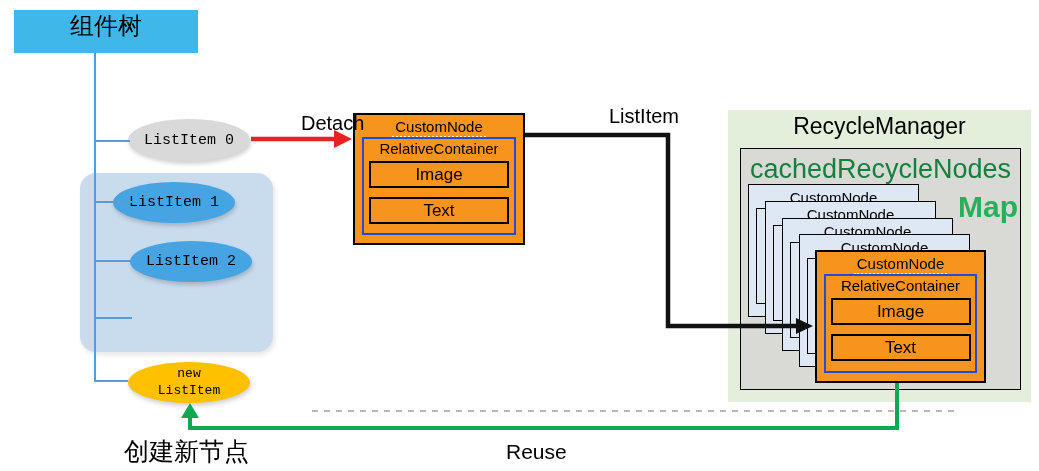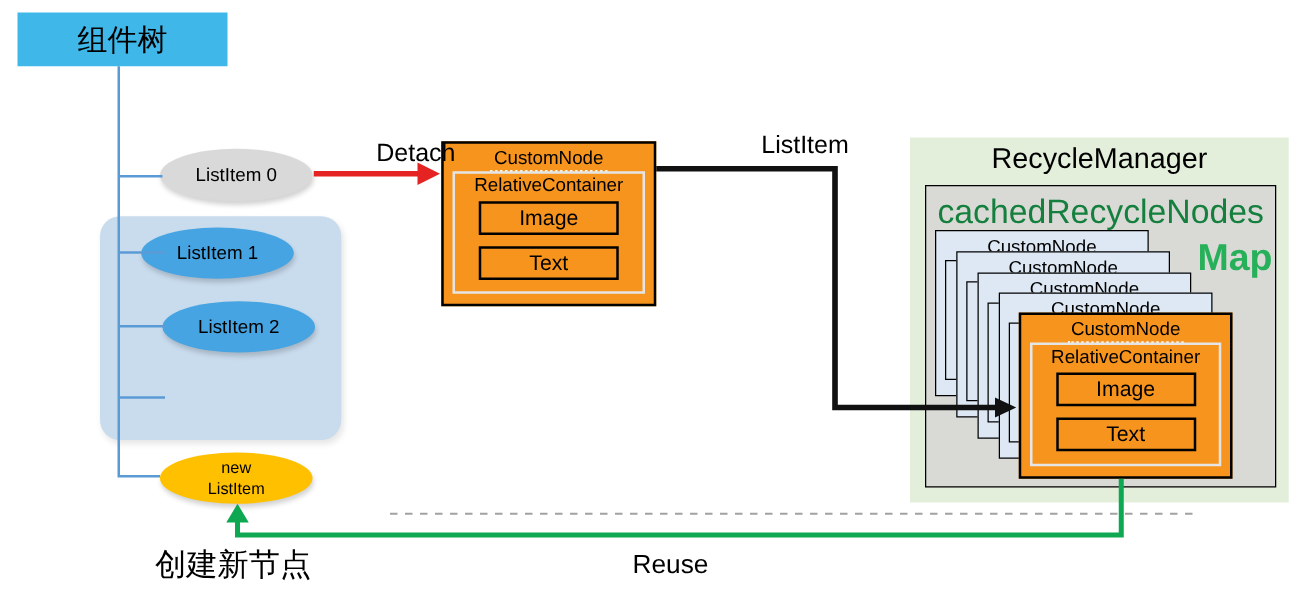--- a/index.html
+++ b/index.html
@@ -1,50 +1,50 @@
 <!DOCTYPE html>
 <html><head>
 <meta charset="utf-8">
 <style>
   * { margin:0; padding:0; box-sizing:border-box; }
   body { background:#fff; font-family:"Liberation Sans","DejaVu Sans",sans-serif; color:#000; }
   .stage { position:relative; width:1039px; height:471px; background:#fff; overflow:hidden; }
 
   
-  .hdr-box { position:absolute; left:14px; top:10px; width:168px; height:43px;
-    background:#3fb8e9; display:flex; align-items:center; justify-content:center;
+  .hdr-box { position:absolute; left:14px; top:10px; width:184px; height:43px;
+    background:#3fb8e9; display:flex; align-items:flex-start; justify-content:center;
     font-size:24px; }
   .free-label { position:absolute; font-size:24px; white-space:nowrap; }
   .lbl-remove { left:125px; top:79px; }
   .lbl-create { left:124px; top:435px; font-size:25px; }
 
   
   .grp-box { position:absolute; left:80px; top:173px; width:193px; height:179px;
     background:#c9dcee; border-radius:16px; box-shadow:2px 3px 5px rgba(0,0,0,0.10); }
   .ellipse { position:absolute; width:122px; height:42px; border-radius:50%;
     display:flex; align-items:center; justify-content:center; font-size:15px;
-    box-shadow:1px 3px 4px rgba(0,0,0,0.18); text-align:center; }
+    box-shadow:1px 3px 4px rgba(0,0,0,0.18); text-align:center;font-family:Liberation Mono, monospace; }
   .e-gray { left:128px; top:119px; background:#d9d9d9; }
   .e-blue { background:#46a4e2; height:41px; }
   .e-b1 { left:113px; top:182px; }
   .e-b2 { left:130px; top:241px; }
   .e-b3 { left:130px; top:298px; }
   .e-gold { left:128px; top:362px; height:41px; background:#ffc000; font-size:13px; line-height:1.25; flex-direction:column; }
 
   
   .cnode { position:absolute; background:#f6941e; border:2px solid #000;
     display:flex; flex-direction:column; }
   .cn-center { left:353px; top:113px; width:172px; height:132px; }
   .cn-manager { left:815px; top:250px; width:171px; height:133px; }
   .cnode-title { text-align:center; font-size:15px; padding-top:3px; height:22px; }
   .squiggle { display:inline-block; border-bottom:2px dotted rgba(255,255,255,0.9); padding:0 3px 1px; }
-  .rcontainer { flex:1; margin:0 7px 8px; border:2px solid #e5e5e5;
+  .rcontainer { flex:1; margin:0 7px 8px; border:2px solid #1d4ed8;
     display:flex; flex-direction:column; align-items:center; }
   .rc-title { font-size:15px; padding:1px 0 4px; }
-  .leaf { width:112px; height:27px; border:2px solid #000; display:flex;
+  .leaf { width:140px; height:27px; border:2px solid #000; display:flex;
     align-items:center; justify-content:center; font-size:17px; margin-bottom:9px; }
 
   
   .mgr-box { position:absolute; left:728px; top:110px; width:303px; height:292px; background:#e3efdb; }
   .mgr-title { position:absolute; left:0; right:0; top:3px; text-align:center; font-size:23px; }
   .cache-box { position:absolute; left:740px; top:148px; width:281px; height:242px;
     background:#d9d9d6; border:1.5px solid #000; }
   .cache-title { position:absolute; left:0; right:0; top:5px; text-align:center;
     font-size:27px; color:#15803d; }
   .bluebox { position:absolute; width:171px; height:133px; background:#dde8f4; border:1.5px solid #000; }

